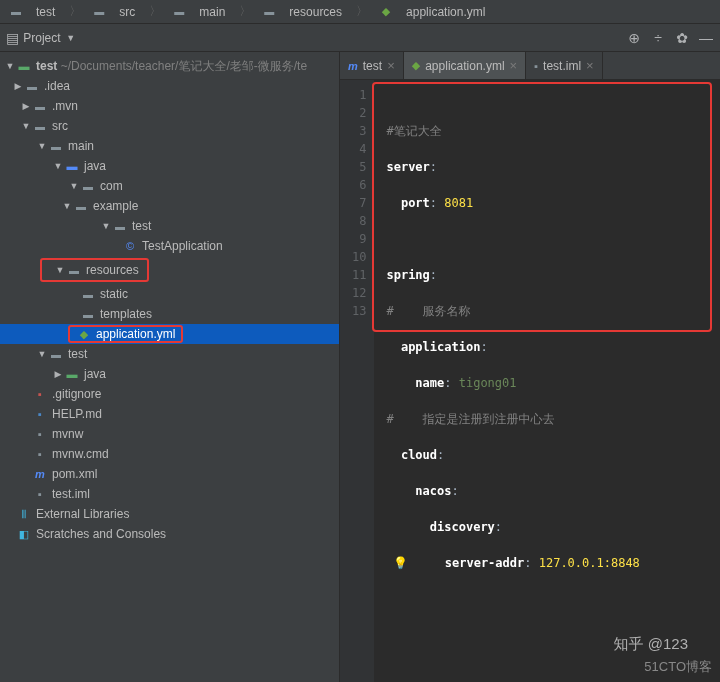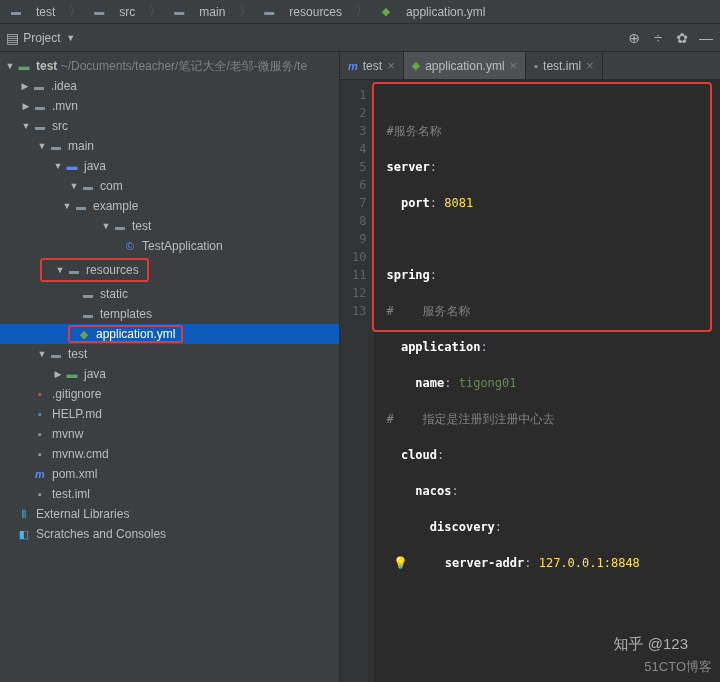--- a/index.html
+++ b/index.html
@@ -99,21 +99,21 @@
     <span class="toolbar-icon">÷</span>
     <span class="toolbar-icon">✿</span>
     <span class="toolbar-icon">—</span>
   </div>
 </div>
 
 <div class="main">
   <div class="sidebar">
     <div class="tree">
       <div class="tree-row"><span class="arrow down"></span><span class="icon module-ic">▬</span><b>test</b>&nbsp;<span class="dim">~/Documents/teacher/笔记大全/老邹-微服务/te</span></div>
-      <div class="tree-row" style="padding-left:19px">
+      <div class="tree-row" style="padding-left:12px">
           <span class="arrow right"></span>
           <span class="icon folder-ic"></span>
           <span>.idea</span>
         </div>
       <div class="tree-row" style="padding-left:20px">
           <span class="arrow right"></span>
           <span class="icon folder-ic"></span>
           <span>.mvn</span>
         </div>
       <div class="tree-row" style="padding-left:20px">
@@ -247,21 +247,21 @@
           <div>7</div>
           <div>8</div>
           <div>9</div>
           <div>10</div>
           <div>11</div>
           <div>12</div>
           <div>13</div>
       </div>
       <div class="code">
         <div class="code-hl"></div>
-<div><span class="c-cmt">#服务名称</span></div>
+<div><span class="c-cmt">#笔记大全</span></div>
 <div><span class="c-key">server</span><span class="c-def">:</span></div>
 <div>  <span class="c-key">port</span><span class="c-def">: </span><span class="c-num">8081</span></div>
 <div> </div>
 <div><span class="c-key">spring</span><span class="c-def">:</span></div>
 <div><span class="c-cmt">#    服务名称</span></div>
 <div>  <span class="c-key">application</span><span class="c-def">:</span></div>
 <div>    <span class="c-key">name</span><span class="c-def">: </span><span class="c-val">tigong01</span></div>
 <div><span class="c-cmt">#    指定是注册到注册中心去</span></div>
 <div>  <span class="c-key">cloud</span><span class="c-def">:</span></div>
 <div>    <span class="c-key">nacos</span><span class="c-def">:</span></div>

